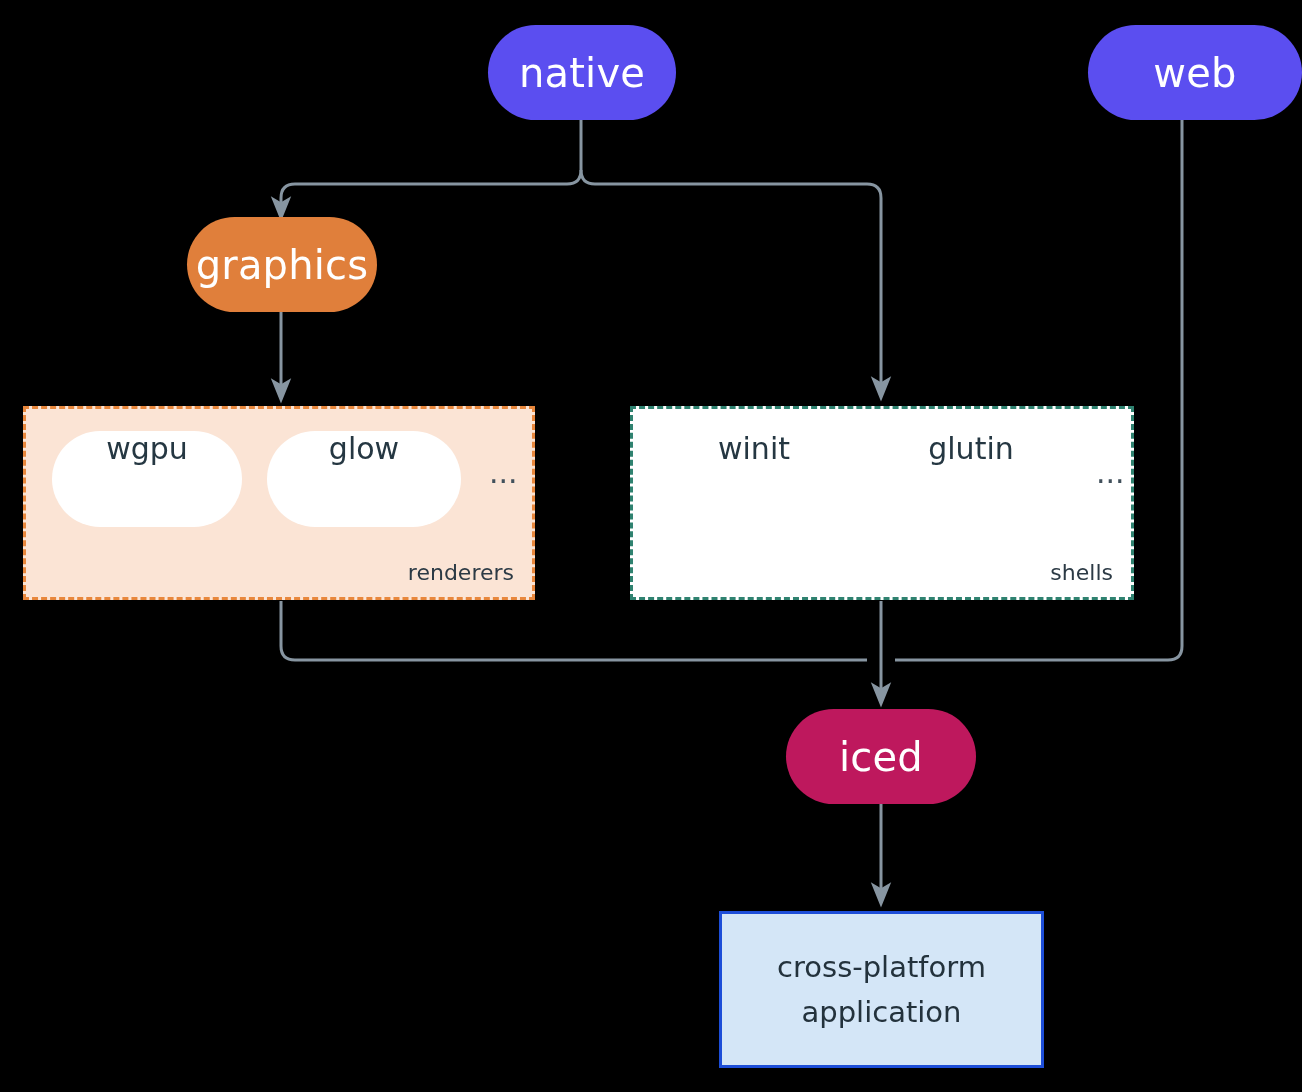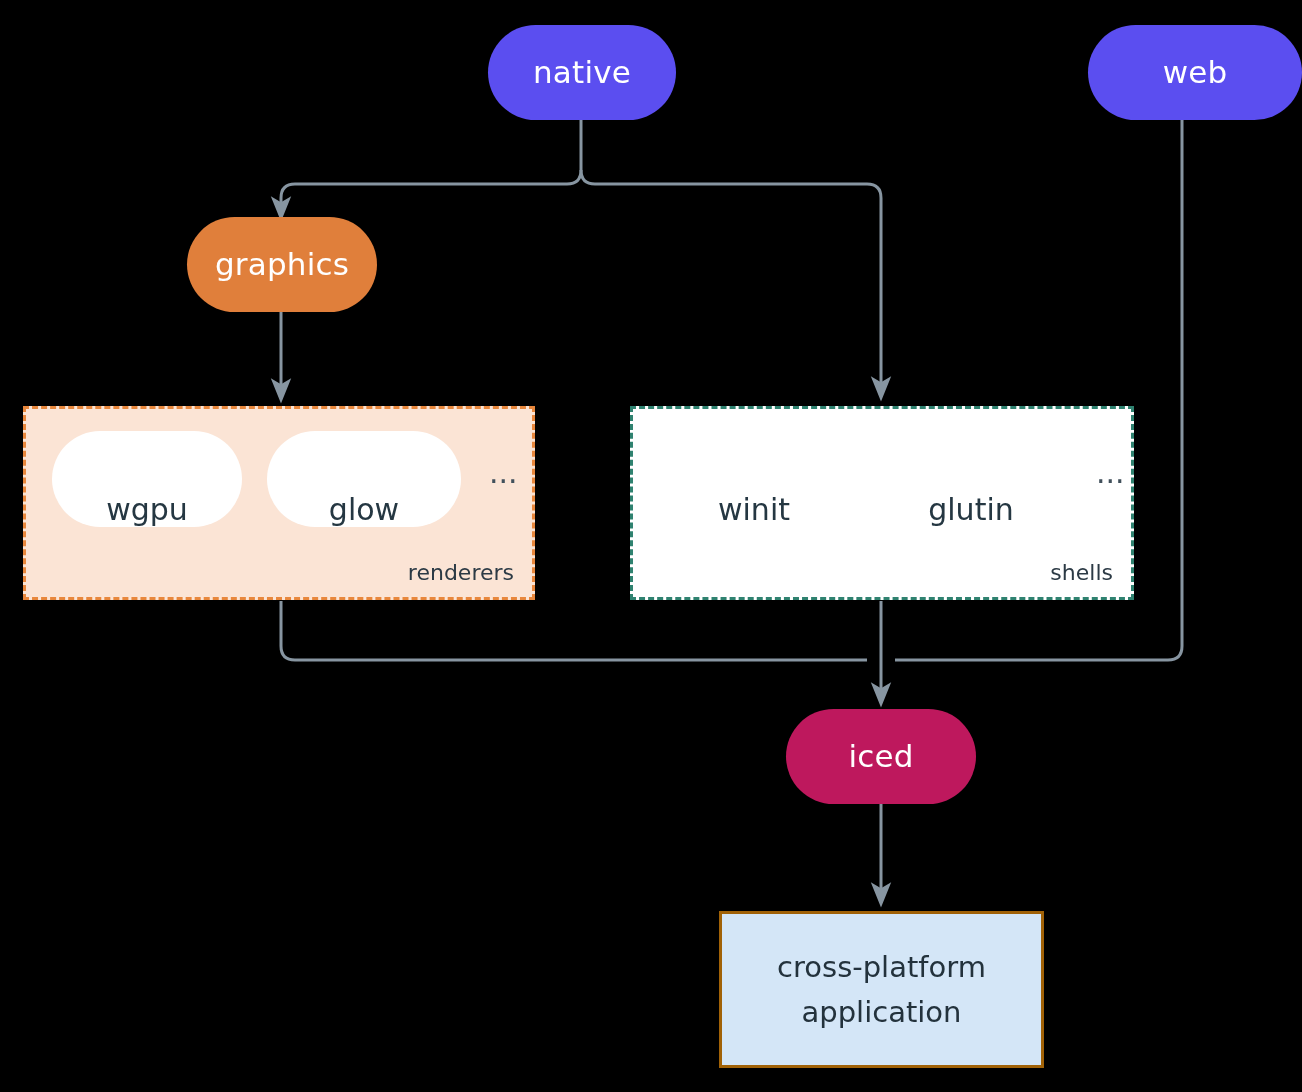--- a/index.html
+++ b/index.html
@@ -32,21 +32,21 @@
     display: flex;
     align-items: center;
     justify-content: center;
     text-align: center;
     line-height: 1.25;
   }
   
   .pill {
     border-radius: 999px;
     color: #ffffff;
-    font-size: 31px;
+    font-size: 40px;
     letter-spacing: 0.2px;
     align-items: center;
   }
   .pill-native {
     left: 488px;
     top: 25px;
     width: 188px;
     height: 95px;
     background: #5b4ef0;
   }
@@ -111,21 +111,21 @@
     gap: 25px;
   }
   .chip {
     box-sizing: border-box;
     height: 96px;
     border-radius: 999px;
     background: #ffffff;
     color: #253742;
     font-size: 30px;
     display: flex;
-    align-items: flex-end;
+    align-items: flex-start;
     justify-content: center;
     padding: 0 20px;
   }
   .chip-wgpu  { width: 190px; }
   .chip-glow  { width: 194px; }
   .chip-winit { width: 190px; }
   .chip-glutin{ width: 194px; }
   .ellipsis {
     color: #41505b;
     font-size: 30px;
@@ -135,21 +135,21 @@
   }
   
   .box-app {
     position: absolute;
     left: 719px;
     top: 911px;
     width: 325px;
     height: 157px;
     box-sizing: border-box;
     background: #d4e6f7;
-    border: 3px solid #a16207;
+    border: 3px solid #1d4ed8;
     color: #23323c;
     font-size: 29px;
     display: flex;
     align-items: center;
     justify-content: center;
     text-align: center;
     line-height: 1.55;
   }
 </style>
 </head>

